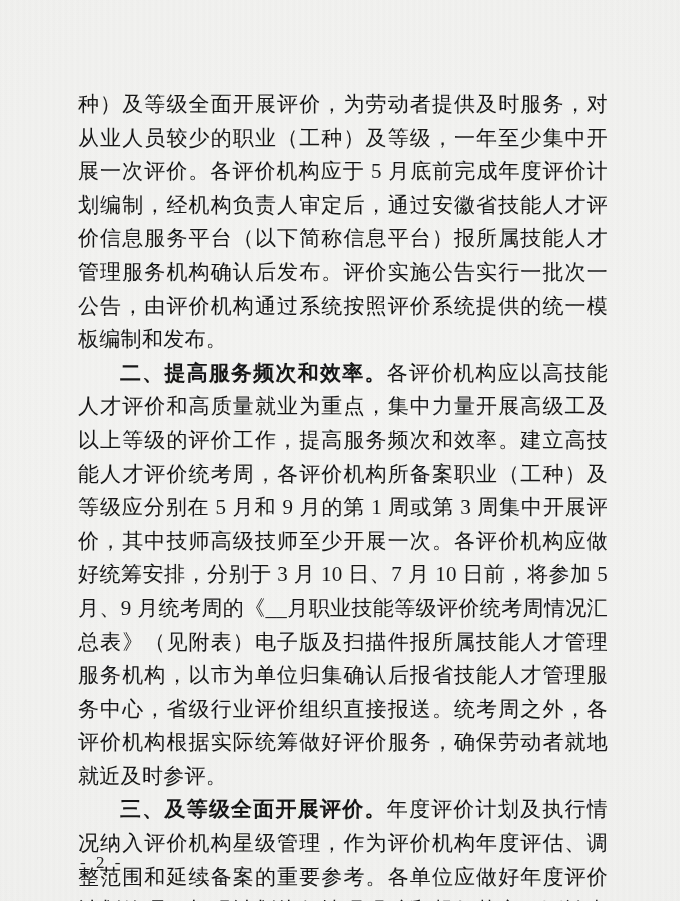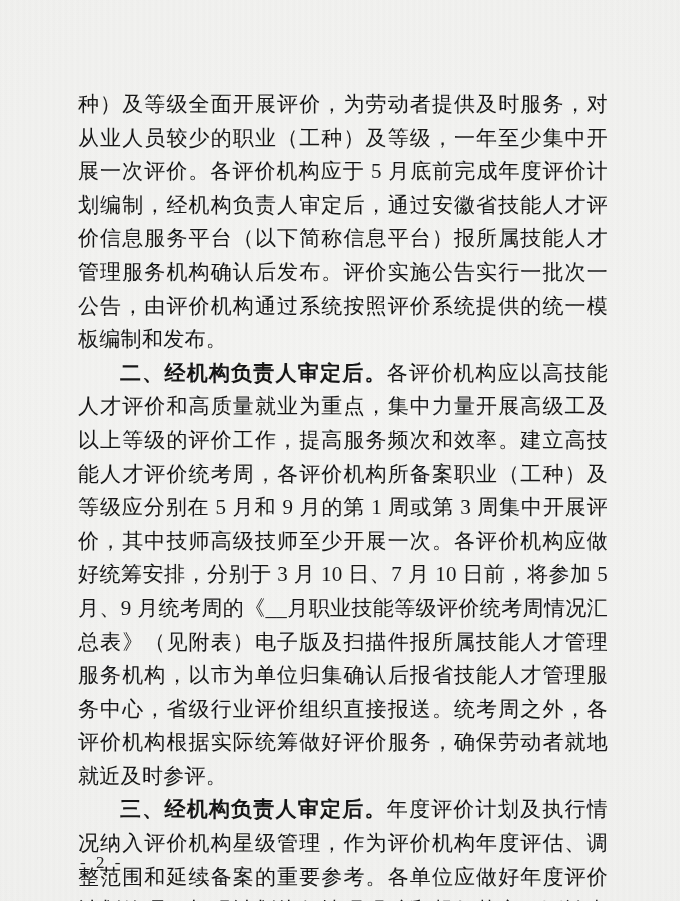--- a/index.html
+++ b/index.html
@@ -63,19 +63,19 @@
 </style>
 </head>
 <body>
 
 <div class="page">
   <div class="scan-texture"></div>
 
   <div class="body-text">
     <p class="continuation"><span>种）及等级全面开展评价，为劳动者提供及时服务，对从业人员较少的职业（工种）及等级，一年至少集中开展一次评价。各评价机构应于 5 月底前完成年度评价计划编制，经机构负责人审定后，通过安徽省技能人才评价信息服务平台（以下简称信息平台）报所属技能人才管理服务机构确认后发布。评价实施公告实行一批次一公告，由评价机构通过系统按照评价系统提供的统一模板编制和发布。</span></p>
 
-    <p><span class="lead">二、经机构负责人审定后。</span><span>各评价机构应以高技能人才评价和高质量就业为重点，集中力量开展高级工及以上等级的评价工作，提高服务频次和效率。建立高技能人才评价统考周，各评价机构所备案职业（工种）及等级应分别在 5 月和 9 月的第 1 周或第 3 周集中开展评价，其中技师高级技师至少开展一次。各评价机构应做好统筹安排，分别于 3 月 10 日、7 月 10 日前，将参加 5 月、9 月统考周的《__月职业技能等级评价统考周情况汇总表》（见附表）电子版及扫描件报所属技能人才管理服务机构，以市为单位归集确认后报省技能人才管理服务中心，省级行业评价组织直接报送。统考周之外，各评价机构根据实际统筹做好评价服务，确保劳动者就地就近及时参评。</span></p>
+    <p><span class="lead">二、提高服务频次和效率。</span><span>各评价机构应以高技能人才评价和高质量就业为重点，集中力量开展高级工及以上等级的评价工作，提高服务频次和效率。建立高技能人才评价统考周，各评价机构所备案职业（工种）及等级应分别在 5 月和 9 月的第 1 周或第 3 周集中开展评价，其中技师高级技师至少开展一次。各评价机构应做好统筹安排，分别于 3 月 10 日、7 月 10 日前，将参加 5 月、9 月统考周的《__月职业技能等级评价统考周情况汇总表》（见附表）电子版及扫描件报所属技能人才管理服务机构，以市为单位归集确认后报省技能人才管理服务中心，省级行业评价组织直接报送。统考周之外，各评价机构根据实际统筹做好评价服务，确保劳动者就地就近及时参评。</span></p>
 
-    <p><span class="lead">三、经机构负责人审定后。</span><span>年度评价计划及执行情况纳入评价机构星级管理，作为评价机构年度评估、调整范围和延续备案的重要参考。各单位应做好年度评价计划管理，加强计划执行情况跟踪和督促落实，要认真落实 5 个规程和 2 个指引相关要求，</span></p>
+    <p><span class="lead">三、及等级全面开展评价。</span><span>年度评价计划及执行情况纳入评价机构星级管理，作为评价机构年度评估、调整范围和延续备案的重要参考。各单位应做好年度评价计划管理，加强计划执行情况跟踪和督促落实，要认真落实 5 个规程和 2 个指引相关要求，</span></p>
   </div>
 
   <div class="page-number">- 2 -</div>
 </div>
 
 </body></html>

